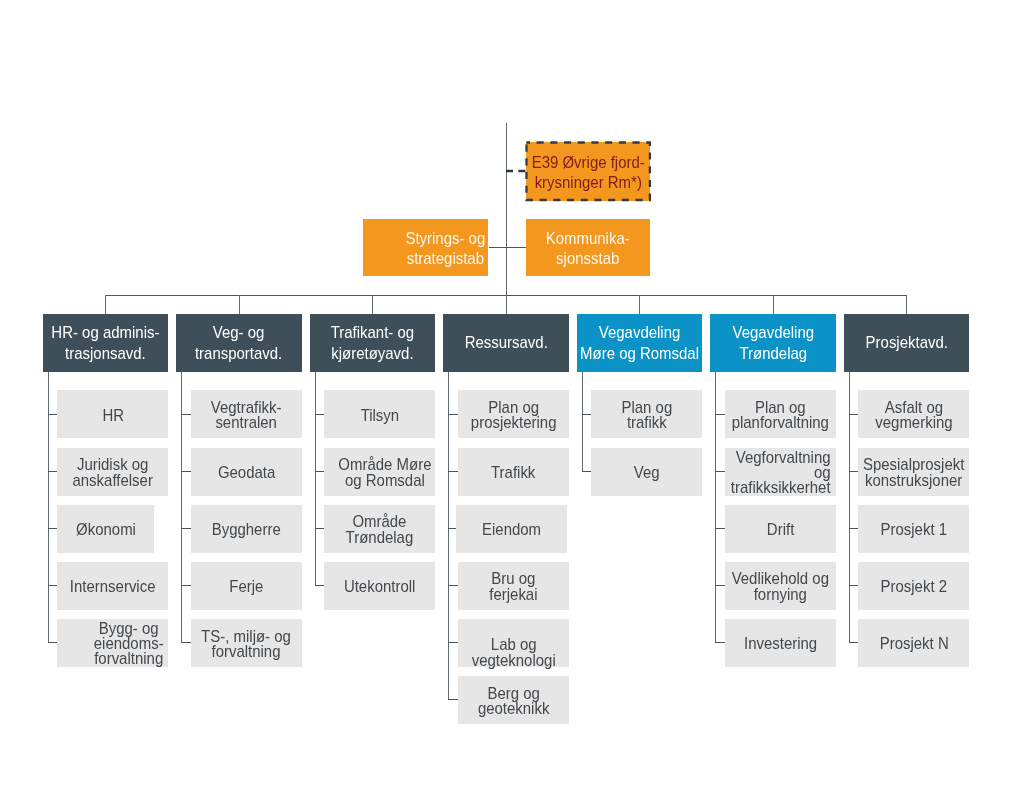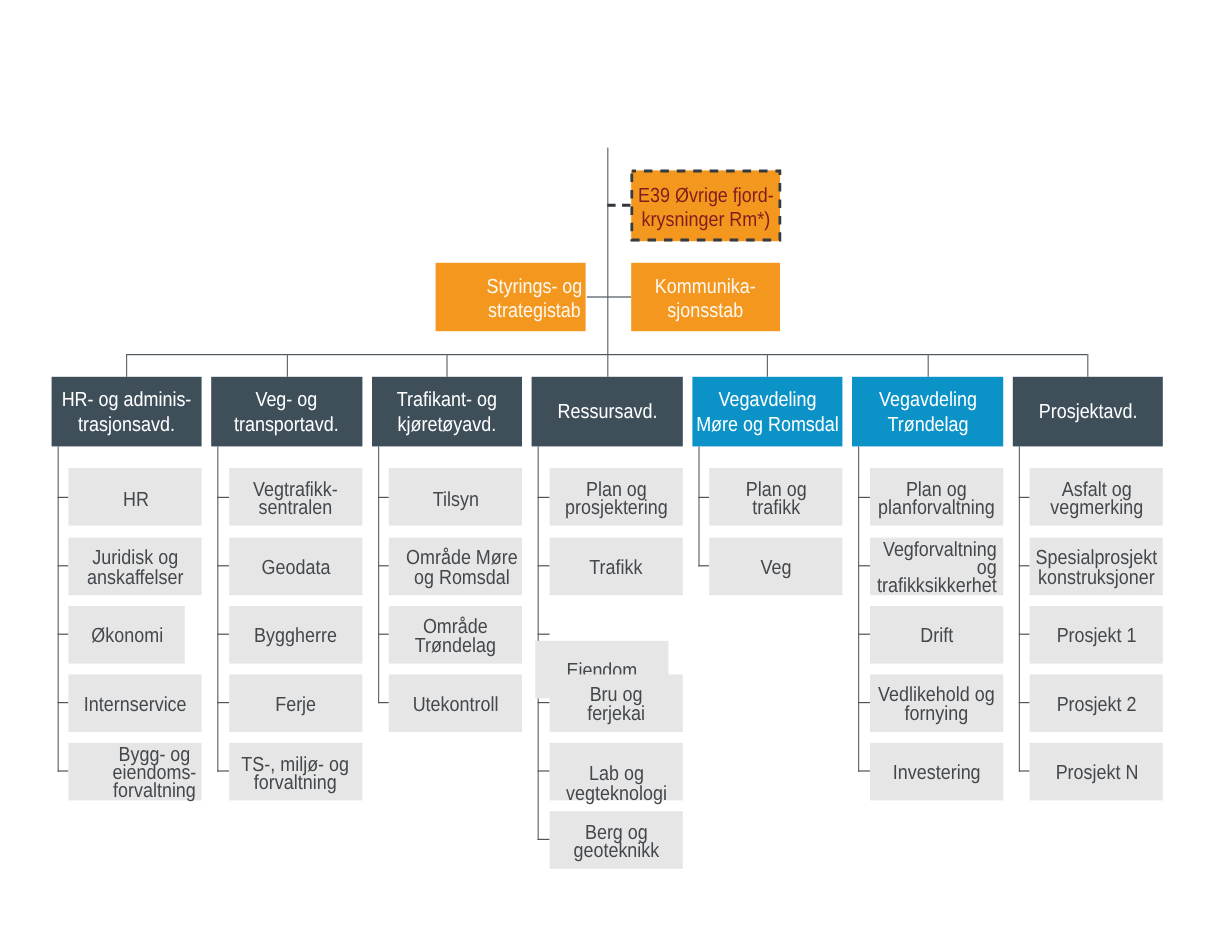--- a/index.html
+++ b/index.html
@@ -182,21 +182,21 @@
       <div class="node n-dept navy" style="left: 443.3px; top: 313.8px; width: 125.4px; height: 57.9px;">
         <span class="lbl">Ressursavd.</span>
       </div>
       <div class="node n-unit" style="left: 457.9px; top: 390.4px; width: 110.8px; height: 48px;">
         <span class="lbl">Plan og
 prosjektering</span>
       </div>
       <div class="node n-unit" style="left: 457.9px; top: 447.5px; width: 110.8px; height: 48px;">
         <span class="lbl">Trafikk</span>
       </div>
-      <div class="node n-unit" style="left: 446px; top: 504.6px; width: 110.8px; height: 48px; margin-top: 29px;">
+      <div class="node n-unit" style="left: 456px; top: 504.6px; width: 110.8px; height: 48px;">
         <span class="lbl">Eiendom</span>
       </div>
       <div class="node n-unit" style="left: 457.9px; top: 561.7px; width: 110.8px; height: 48px;">
         <span class="lbl">Bru og
 ferjekai</span>
       </div>
       <div class="node n-unit" style="left: 457.9px; top: 618.8px; width: 110.8px; height: 48px; align-items: flex-end;">
         <span class="lbl">Lab og
 vegteknologi</span>
       </div>

